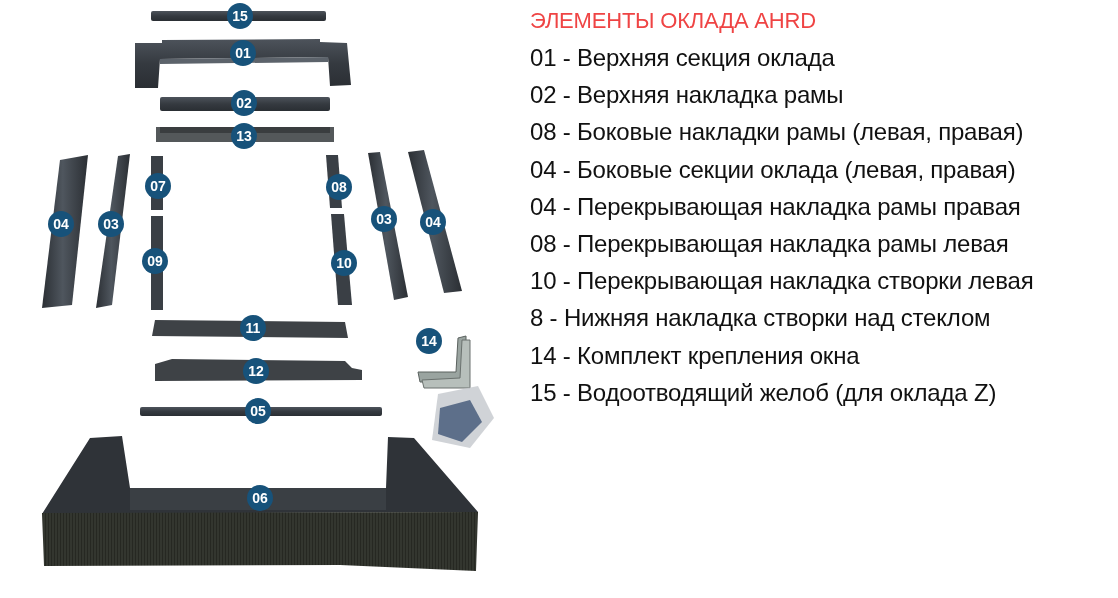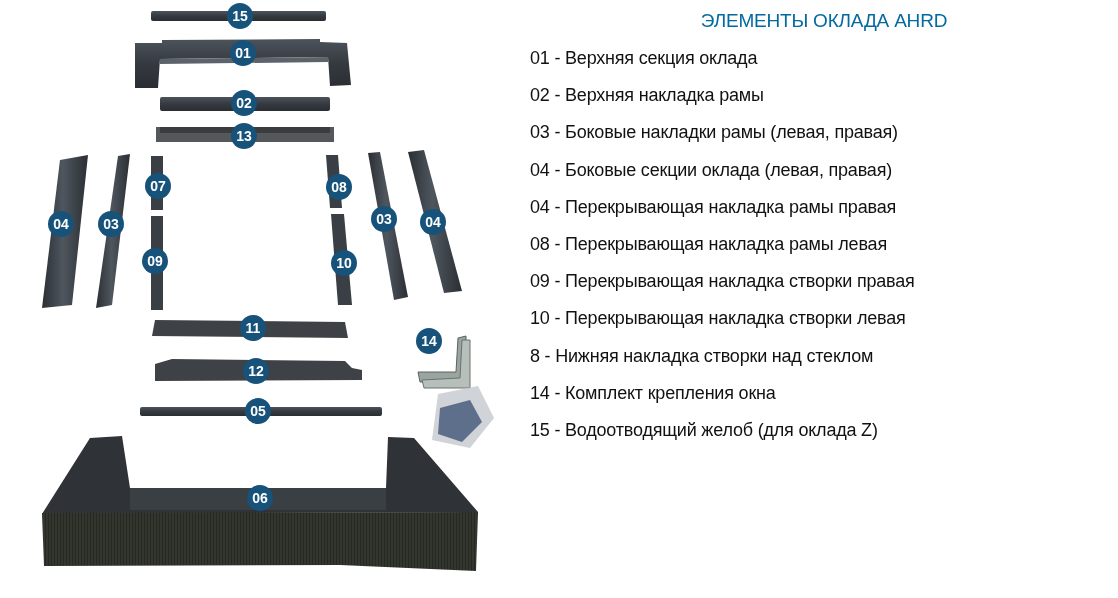--- a/index.html
+++ b/index.html
@@ -1,20 +1,20 @@
 <!DOCTYPE html>
 <html><head>
 <meta charset="utf-8">
 <style>
   html, body { margin:0; padding:0; background:#ffffff; }
   body { width:1118px; height:598px; position:relative; overflow:hidden; font-family:"Liberation Sans", sans-serif; }
   #parts { position:absolute; left:0; top:0; width:520px; height:598px; }
   #legend { position:absolute; left:530px; top:8px; width:588px; }
-  .legend-title { font-size:19px; color:#0369a1; height:37px; line-height:26px; letter-spacing:-0.2px;text-align:center; }
-  .legend-item { font-size:18px; color:#111; height:37.2px; line-height:26px; white-space:nowrap; letter-spacing:-0.2px; }
+  .legend-title { font-size:22px; color:#ef4444; height:37px; line-height:26px; letter-spacing:-0.2px; }
+  .legend-item { font-size:24px; color:#111; height:37.2px; line-height:26px; white-space:nowrap; letter-spacing:-0.2px; }
   .badge-text { font-family:"Liberation Sans", sans-serif; font-weight:bold; font-size:14px; fill:#ffffff; }
 </style>
 </head>
 <body>
 
 <svg id="parts" viewBox="0 0 520 598" xmlns="http://www.w3.org/2000/svg">
   <defs>
     <linearGradient id="gMetal" x1="0" y1="0" x2="0" y2="1">
       <stop offset="0" stop-color="#4d535b"></stop>
       <stop offset="0.5" stop-color="#353a40"></stop>
@@ -167,22 +167,21 @@
   <g>
       <circle cx="260" cy="498" r="13" fill="#17527a"></circle>
       <text class="badge-text" x="260" y="503" text-anchor="middle">06</text>
     </g>
 </svg>
 
 <div id="legend">
   <div class="legend-title">ЭЛЕМЕНТЫ ОКЛАДА AHRD</div>
   <div class="legend-item">01 - Верхняя секция оклада</div>
   <div class="legend-item">02 - Верхняя накладка рамы</div>
-  <div class="legend-item">03 - Боковые накладки рамы (левая, правая)</div>
+  <div class="legend-item">08 - Боковые накладки рамы (левая, правая)</div>
   <div class="legend-item">04 - Боковые секции оклада (левая, правая)</div>
   <div class="legend-item">04 - Перекрывающая накладка рамы правая</div>
   <div class="legend-item">08 - Перекрывающая накладка рамы левая</div>
-  <div class="legend-item">09 - Перекрывающая накладка створки правая</div>
   <div class="legend-item">10 - Перекрывающая накладка створки левая</div>
   <div class="legend-item">8 - Нижняя накладка створки над стеклом</div>
   <div class="legend-item">14 - Комплект крепления окна</div>
   <div class="legend-item">15 - Водоотводящий желоб (для оклада Z)</div>
 </div>
 
 </body></html>

